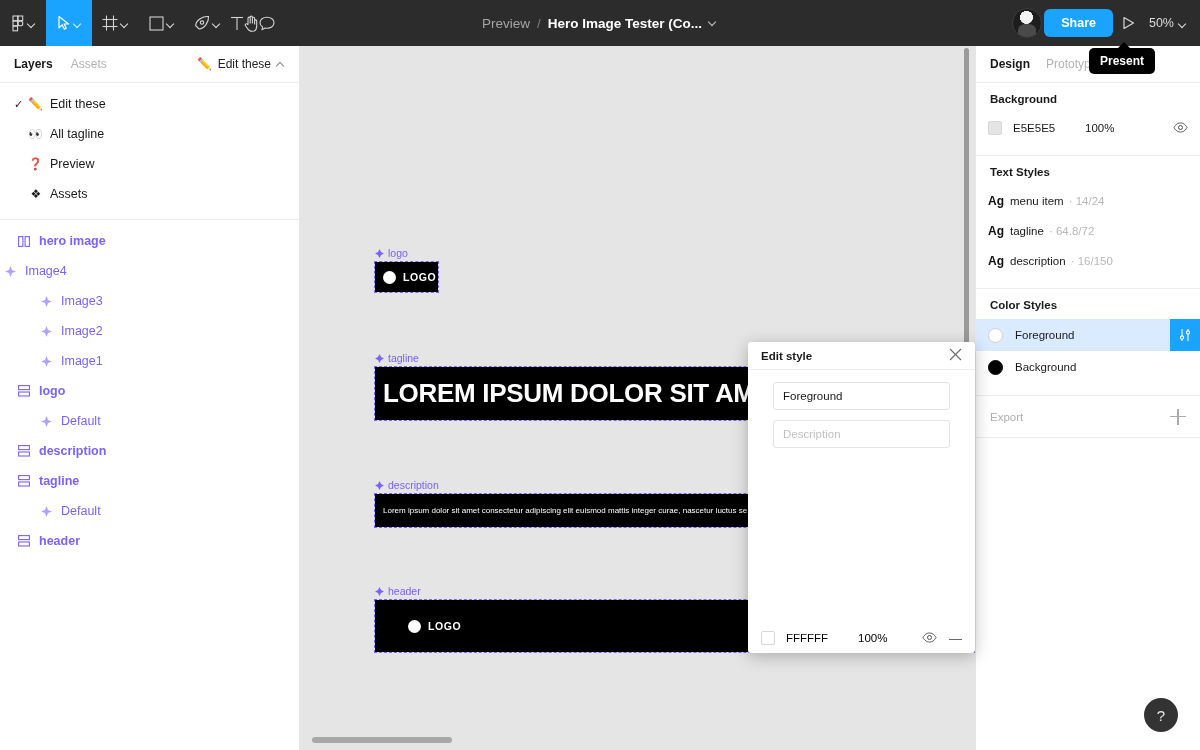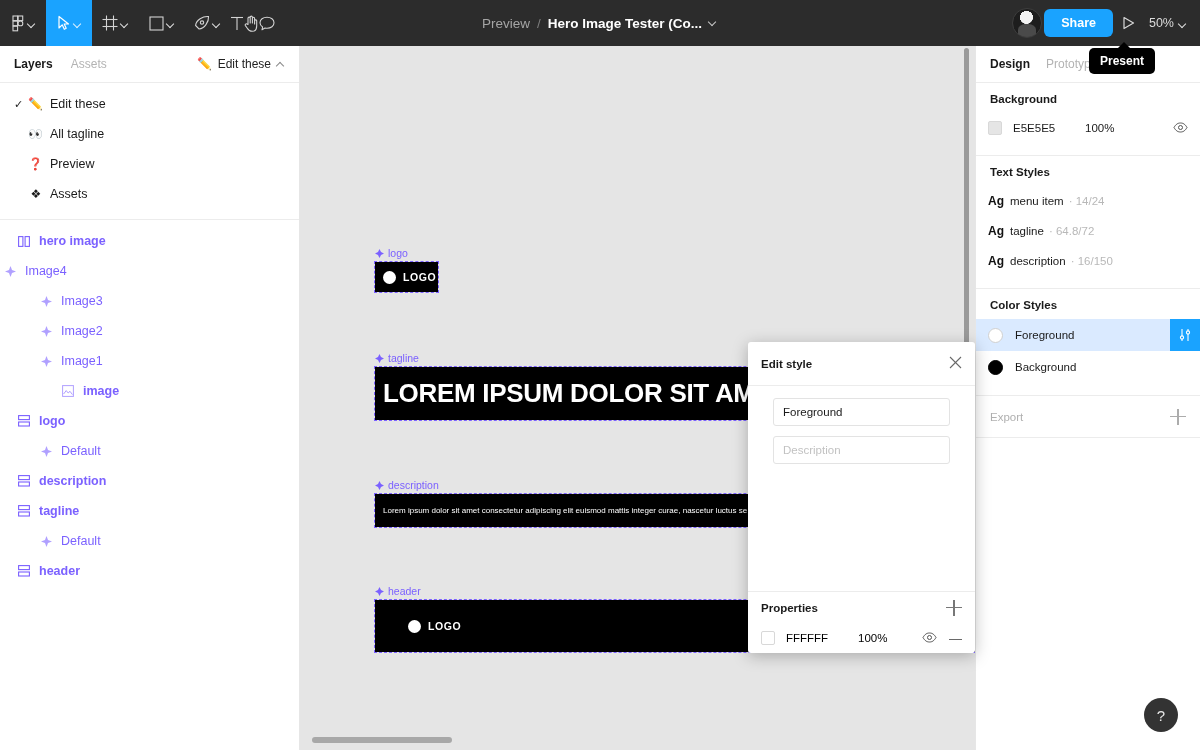--- a/index.html
+++ b/index.html
@@ -206,21 +206,21 @@
     font-size: 11.5px; color: #b0b0b0; border-bottom: 1px solid #ececec;
   }
 
   
   .modal {
     position: absolute; left: 748px; top: 342px; width: 227px; height: 311px;
     background: #fff; border-radius: 3px;
     box-shadow: 0 3px 16px rgba(0,0,0,.26); z-index: 50; display: flex; flex-direction: column;
   }
   .modal-hdr {
-    height: 44px; display: flex; align-items: center; padding: 0 13px;
+    height: 28px; display: flex; align-items: center; padding: 0 13px;
     border-bottom: 1px solid #ececec;
   }
   .modal-title { font-size: 11.5px; font-weight: bold; color: #1a1a1a; }
   .modal-close { margin-left: auto; cursor: pointer; opacity: .8; }
   .modal-body { padding: 12px 25px 0; }
   .tinput {
     width: 100%; height: 28px; border: 1px solid #e3e3e3; border-radius: 3px;
     font-family: "Liberation Sans", sans-serif; font-size: 11.5px; color: #1a1a1a;
     padding: 0 9px; outline: none; margin-bottom: 10px; background: #fff;
   }
@@ -404,29 +404,20 @@
             </span>
             <span class="lname">Image2</span>
           </div>
           <div class="layer-row" style="padding-left: 36px;">
             <span class="licon">
               <svg width="11" height="11" viewBox="0 0 11 11">
                 <path d="M5.5 0 L7 4 L11 5.5 L7 7 L5.5 11 L4 7 L0 5.5 L4 4 Z" fill="#7b61ff" opacity=".6"></path>
               </svg>
             </span>
             <span class="lname">Image1</span>
-          </div>
-          <div class="layer-row bold" style="padding-left: 58px;">
-            <span class="licon">
-              <svg width="12" height="12" viewBox="0 0 12 12">
-                <rect x="0.6" y="0.6" width="10.8" height="10.8" fill="none" stroke="#7b61ff" stroke-width="1" opacity=".6"></rect>
-                <path d="M1.6 9 L4.2 5.6 L6.2 8 L8 6.3 L10.4 9.6" fill="none" stroke="#7b61ff" stroke-width="1" opacity=".6"></path>
-              </svg>
-            </span>
-            <span class="lname">image</span>
           </div>
           <div class="layer-row bold" style="padding-left: 14px;">
             <span class="licon">
               <svg width="12" height="12" viewBox="0 0 12 12">
                 <g fill="none" stroke="#7b61ff" stroke-width="1.1">
                   <rect x="0.6" y="0.6" width="10.8" height="4"></rect>
                   <rect x="0.6" y="7" width="10.8" height="4"></rect>
                 </g>
               </svg>
             </span>
@@ -627,24 +618,20 @@
               <line x1="12" y1="1" x2="1" y2="12"></line>
             </g>
           </svg>
       </span>
     </div>
     <div class="modal-body">
       <input class="tinput" type="text" value="Foreground" style="">
       <input class="tinput" type="text" placeholder="Description" style="">
     </div>
     <div class="modal-ftr">
-      <div class="props-hdr">
-        <span>Properties</span>
-        <span class="plus-btn" style="margin-left:auto"></span>
-      </div>
       <div class="prop-row">
         <span class="swatch" id="prop-swatch" style="background: rgb(255, 255, 255);"></span>
         <span class="hexval">FFFFFF</span>
         <span class="pctval">100%</span>
         <span class="eye">
           <svg width="15" height="11" viewBox="0 0 15 11">
               <path d="M1 5.5 C3 2 5 1 7.5 1 S12 2 14 5.5 C12 9 10 10 7.5 10 S3 9 1 5.5 Z" fill="none" stroke="#333" stroke-width="1"></path>
               <circle cx="7.5" cy="5.5" r="2" fill="none" stroke="#333" stroke-width="1"></circle>
             </svg>
         </span>

